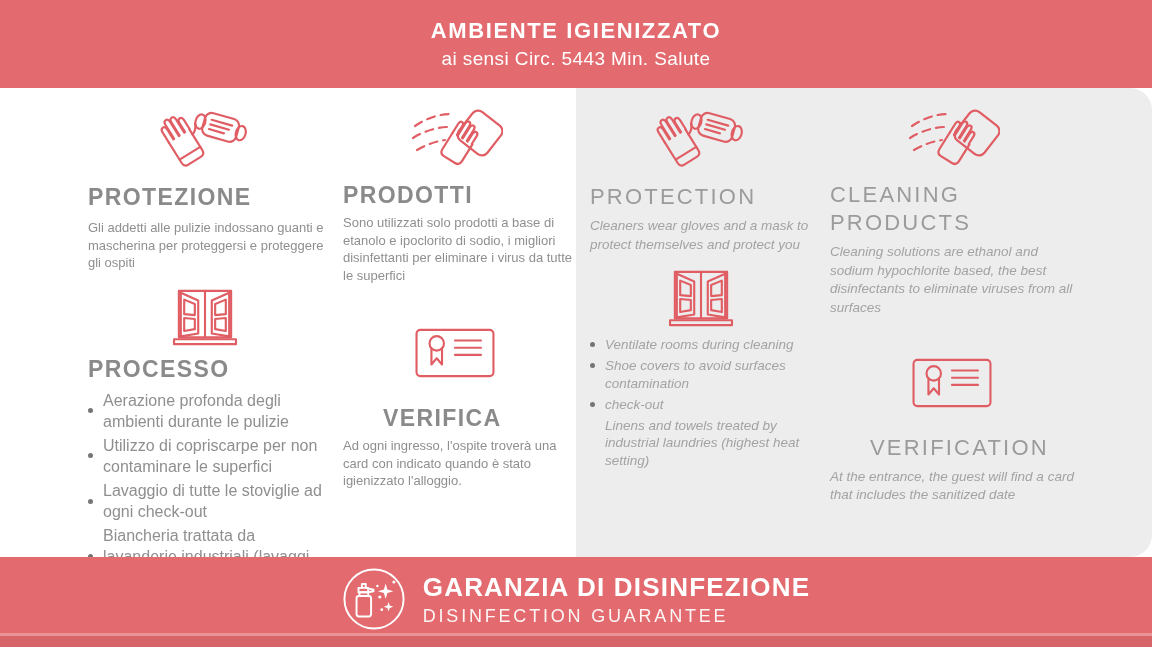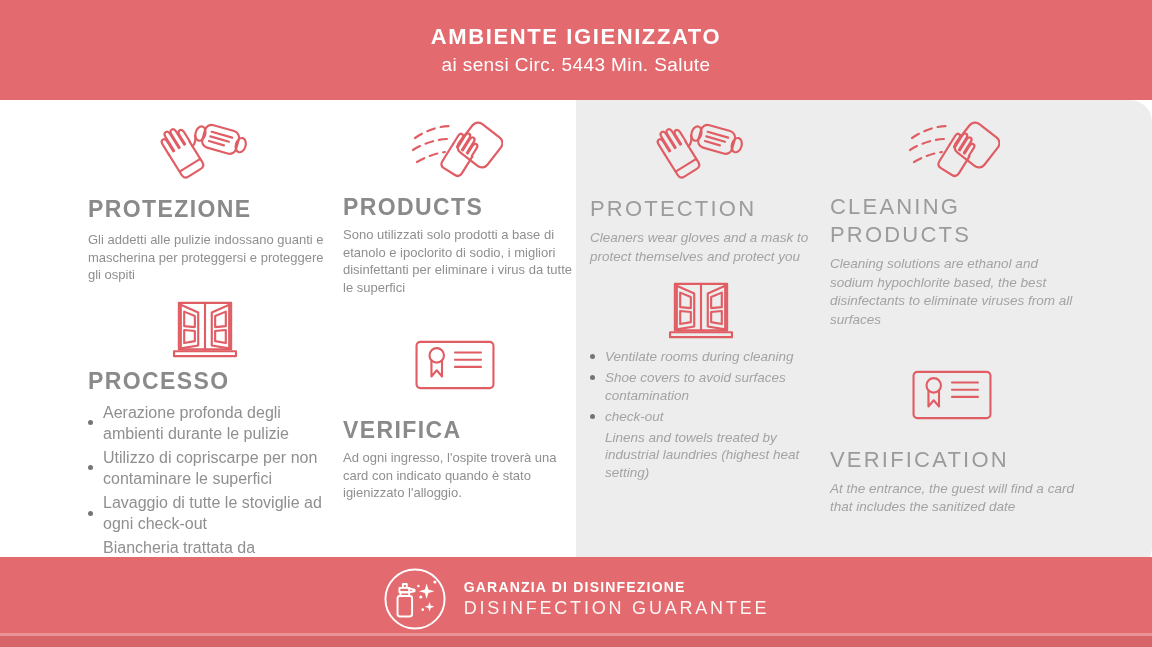--- a/index.html
+++ b/index.html
@@ -2,40 +2,40 @@
 <html style="--banner-red: #e36a6e; --icon-red: #e05d64; --panel-gray: #ededed;"><head>
 <meta charset="utf-8">
 <style>
   * { margin:0; padding:0; box-sizing:border-box; }
   html,body { background:#fff; }
   body { font-family:"Liberation Sans", sans-serif; }
   .poster { width:1152px; height:647px; position:relative; overflow:hidden; background:#fff; }
 
   
   .banner-top {
-    height:100px; background:var(--banner-red,#e36a6e); color:#fff;
+    height:88px; background:var(--banner-red,#e36a6e); color:#fff;
     display:flex; flex-direction:column; align-items:center; justify-content:center;
     text-align:center; gap:4px;
   }
   .banner-title { font-size:22px; font-weight:bold; letter-spacing:1.6px; }
   .banner-subtitle { font-size:19px; font-weight:normal; letter-spacing:.4px; }
 
   .banner-bottom {
     position:absolute; left:0; right:0; bottom:0; height:90px;
     background:var(--banner-red,#e36a6e); color:#fff;
     display:flex; align-items:center; justify-content:center;
   }
   .banner-bottom::after {
     content:""; position:absolute; left:0; right:0; bottom:0; height:14px;
     background:linear-gradient(to bottom, rgba(255,255,255,.28) 0 3px, rgba(0,0,0,.06) 3px 100%);
     pointer-events:none;
   }
   .footer-inner { display:flex; align-items:center; gap:17px; margin-bottom:6px; }
   .footer-text { text-align:left; }
-  .footer-title { font-size:14px; font-weight:bold; letter-spacing:1.2px; }
+  .footer-title { font-size:26px; font-weight:bold; letter-spacing:1.2px; }
   .footer-subtitle { font-size:18px; font-weight:normal; letter-spacing:2.8px; opacity:.93; margin-top:3px; }
 
   
   .content {
     height:469px;
     background:linear-gradient(to right, #ffffff 0 576px, var(--panel-gray,#ededed) 576px 100%);
     display:grid; grid-template-columns:330px 246px 244px 332px;border-radius:22px;
   }
   .col { display:flex; flex-direction:column; align-items:flex-start; }
   .col-1 { padding-left:88px; padding-right:8px; }
@@ -61,21 +61,21 @@
   ul.bullets.en li { align-items:flex-start; font-size:13.5px; font-style:italic; color:#a3a3a3; }
   ul.bullets.en .dot { margin-top:6px; }
   ul.bullets li.no-dot { padding-left:15px; }
 
   
   .mt-icon1 { margin-top:15px; }
   .col-1 .mt-icon2 { margin-top:16px; }
   .col-2 .mt-icon2 { margin-top:44px; }
   .col-3 .mt-icon2 { margin-top:15px; }
   .col-4 .mt-icon2 { margin-top:40px; }
-  .col-2 h2.t2, .col-4 h2.t2 { margin-top:26px; }
+  .col-2 h2.t2, .col-4 h2.t2 { margin-top:26px;margin-left:40px; }
   .col-1 h2.t2, .col-3 h2.t2 { margin-top:7px; }
 </style>
 </head>
 <body>
 
 <svg width="0" height="0" style="position:absolute">
   <defs>
     <g id="icon-mask-glove" fill="none" stroke="currentColor" stroke-width="2.2" stroke-linecap="round" stroke-linejoin="round">
       <g transform="rotate(16 62 25)">
         <rect x="44" y="13" width="36" height="24" rx="7"></rect>
@@ -194,21 +194,21 @@
           </li>
       </ul>
     </section>
 
     <section class="col col-2">
       <div class="icon-wrap mt-icon1">
         <svg class="red-icon" width="96" height="74" viewBox="0 0 96 72">
             <use href="#icon-wipe"></use>
           </svg>
       </div>
-      <h2 class="sec-title">PRODUCTS</h2>
+      <h2 class="sec-title">PRODOTTI</h2>
       <p class="body-it">Sono utilizzati solo prodotti a base di etanolo e ipoclorito di sodio, i migliori disinfettanti per eliminare i virus da tutte le superfici</p>
       <div class="icon-wrap mt-icon2">
         <svg class="red-icon" width="82" height="50" viewBox="0 0 84 52">
             <use href="#icon-card"></use>
           </svg>
       </div>
       <h2 class="sec-title t2">VERIFICA</h2>
       <p class="body-it">Ad ogni ingresso, l'ospite troverà una card con indicato quando è stato igienizzato l'alloggio.</p>
     </section>
 

